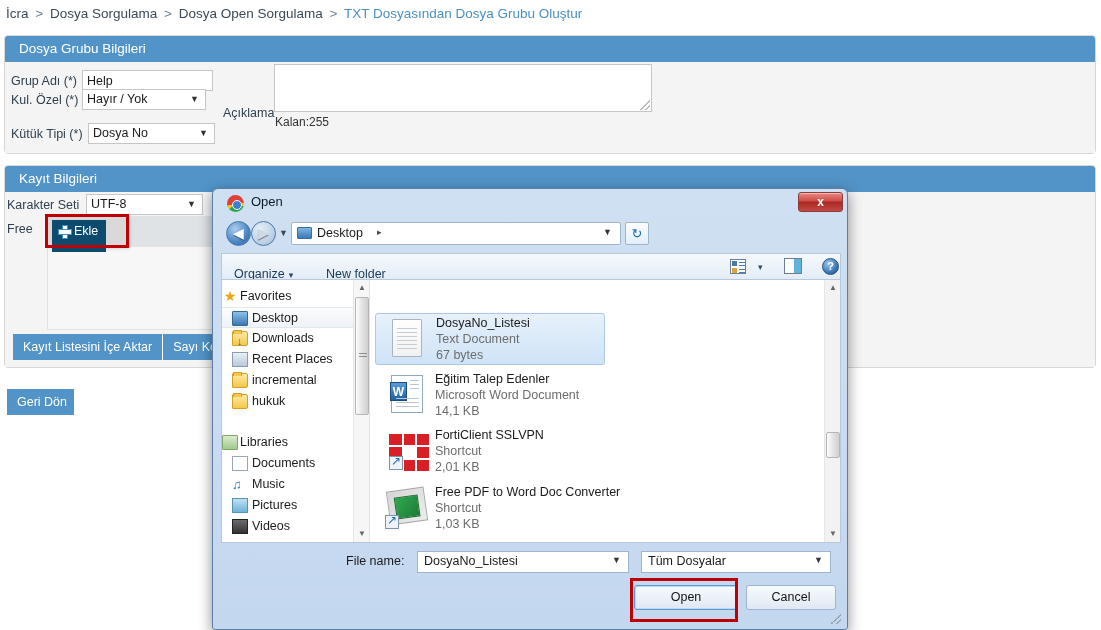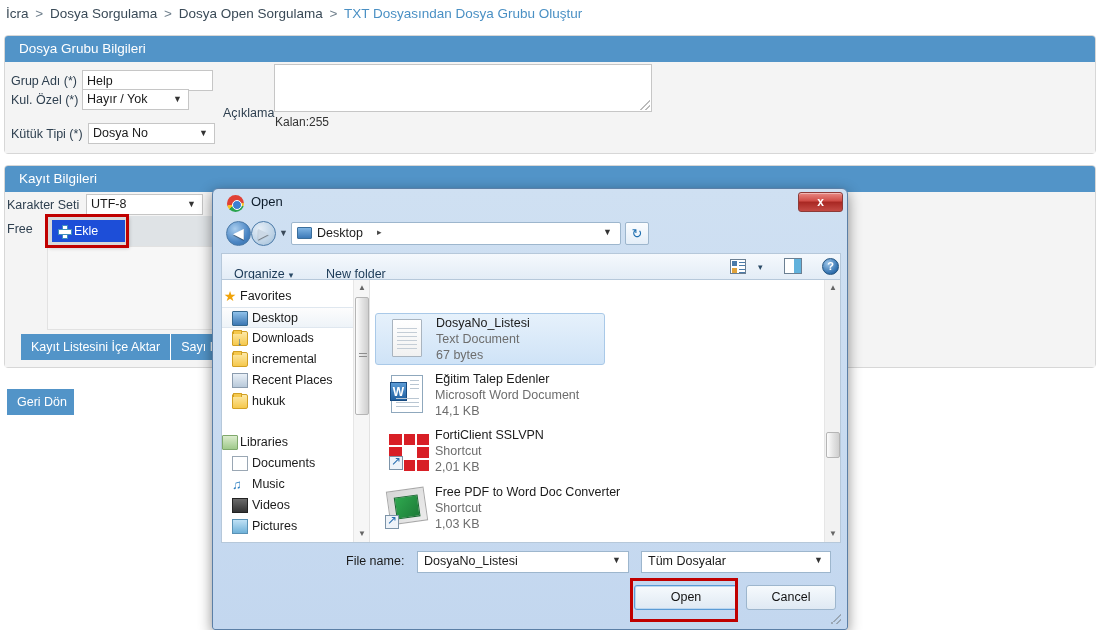--- a/index.html
+++ b/index.html
@@ -65,22 +65,22 @@
     height: 26px; line-height: 26px; white-space: nowrap; cursor: pointer;
     font-family: "Liberation Sans", sans-serif;
   }
   .btn-strip { position: absolute; display: flex; }
   .btn-strip .btn-blue { position: relative; height: 26px; border-right: 1px solid #ffffff; }
 
   .light-row { position: absolute; background: #dfe3e6; }
   .white-area { position: absolute; background: #f7f7f7; border: 1px solid #e2e2e2; }
 
   .btn-ekle {
-    position: absolute; background: #1d4ed8; color: #fff; font-size: 12.5px;
-    height: 22px; line-height: 22px; padding: 0 27px 0 6px; cursor: pointer;
+    position: absolute; background: #0c4a6e; color: #fff; font-size: 12.5px;
+    height: 32px; line-height: 22px; padding: 0 8px 0 6px; cursor: pointer;
     white-space: nowrap;
   }
   .btn-ekle .plus { display: inline-block; width: 12px; height: 12px; position: relative;
                     vertical-align: -2px; margin-right: 4px; }
   .btn-ekle .plus::before, .btn-ekle .plus::after {
     content: ""; position: absolute; background: #ffffff; border: 1px solid #3f8fbe;
   }
   .btn-ekle .plus::before { left: 4px; top: 0; width: 4px; height: 12px; }
   .btn-ekle .plus::after  { left: 0; top: 4px; width: 12px; height: 4px; }
 
@@ -316,21 +316,21 @@
   </div>
 
   <div class="panel" style="top:35px; height:119px;">
     <div class="panel-head">Dosya Grubu Bilgileri</div>
     <div class="panel-body" style="height:91px;">
 
       <span class="fld-label" style="left:6px; top:12px;">Grup Adı (*)</span>
       <input class="txtinput" style="left: 77px; top: 8px; width: 131px; height: 21px;" value="Help">
 
       <span class="fld-label" style="left:6px; top:31px;">Kul. Özel (*)</span>
-      <div class="selbox" style="left:77px; top:27px; width:107px; height:21px;">
+      <div class="selbox" style="left:77px; top:27px; width:124px; height:21px;">
         <span>Hayır / Yok</span>
         <span class="caret">▼</span>
       </div>
 
       <span class="fld-label" style="left:6px; top:65px;">Kütük Tipi (*)</span>
       <div class="selbox" style="left:83px; top:61px; width:127px; height:21px;">
         <span>Dosya No</span>
         <span class="caret">▼</span>
       </div>
 
@@ -355,21 +355,21 @@
       <span class="fld-label" style="left:2px; top:30px;">Free</span>
       <div class="light-row" style="left:42px; top:24px; width:590px; height:30px;"></div>
       <div class="white-area" style="left:42px; top:54px; width:590px; height:84px;"></div>
 
       <div class="greybtn-bg" style="left:42px; top:24px; width:80px; height:30px;"></div>
       <div class="btn-ekle" style="left:47px; top:28px;">
         <span class="plus"></span><span>Ekle</span>
       </div>
       <div class="redbox" style="left:40px; top:22px; width:84px; height:34px;"></div>
 
-      <div class="btn-strip" style="left:16px; top:142px;">
+      <div class="btn-strip" style="left:8px; top:142px;">
         <button class="btn-blue">Kayıt Listesini İçe Aktar</button>
         <button class="btn-blue">Sayı Ko</button>
       </div>
     </div>
   </div>
 
   <button class="btn-blue" style="left:7px; top:389px; width:67px;">Geri Dön</button>
 
   <div class="dlg">
 
@@ -432,26 +432,26 @@
         </div>
         <div class="tree-item sel">
           <span class="tico ico-desk"></span>
           <span>Desktop</span>
         </div>
         <div class="tree-item">
           <span class="tico ico-folder ico-dl"></span>
           <span>Downloads</span>
         </div>
         <div class="tree-item">
+          <span class="tico ico-recent"></span>
+          <span>Recent Places</span>
+        </div>
+        <div class="tree-item">
           <span class="tico ico-folder"></span>
           <span>incremental</span>
-        </div>
-        <div class="tree-item">
-          <span class="tico ico-recent"></span>
-          <span>Recent Places</span>
         </div>
         <div class="tree-item">
           <span class="tico ico-folder"></span>
           <span>hukuk</span>
         </div>
 
         <div style="height:20px;"></div>
 
         <div class="tree-item head">
           <span class="tico ico-lib"></span>
@@ -459,26 +459,26 @@
         </div>
         <div class="tree-item">
           <span class="tico ico-doc"></span>
           <span>Documents</span>
         </div>
         <div class="tree-item">
           <span class="tico ico-music">♫</span>
           <span>Music</span>
         </div>
         <div class="tree-item">
+          <span class="tico ico-pic"></span>
+          <span>Pictures</span>
+        </div>
+        <div class="tree-item">
           <span class="tico ico-vid"></span>
           <span>Videos</span>
-        </div>
-        <div class="tree-item">
-          <span class="tico ico-pic"></span>
-          <span>Pictures</span>
         </div>
 
         <div class="nav-scroll">
           <div class="sb-arrow" style="top:0;">▲</div>
           <div class="sb-thumb" style="top:17px; height:118px;">
             <div class="sb-grip" style="top:55px;"></div>
           </div>
           <div class="sb-arrow" style="bottom:0;">▼</div>
         </div>
       </div>

